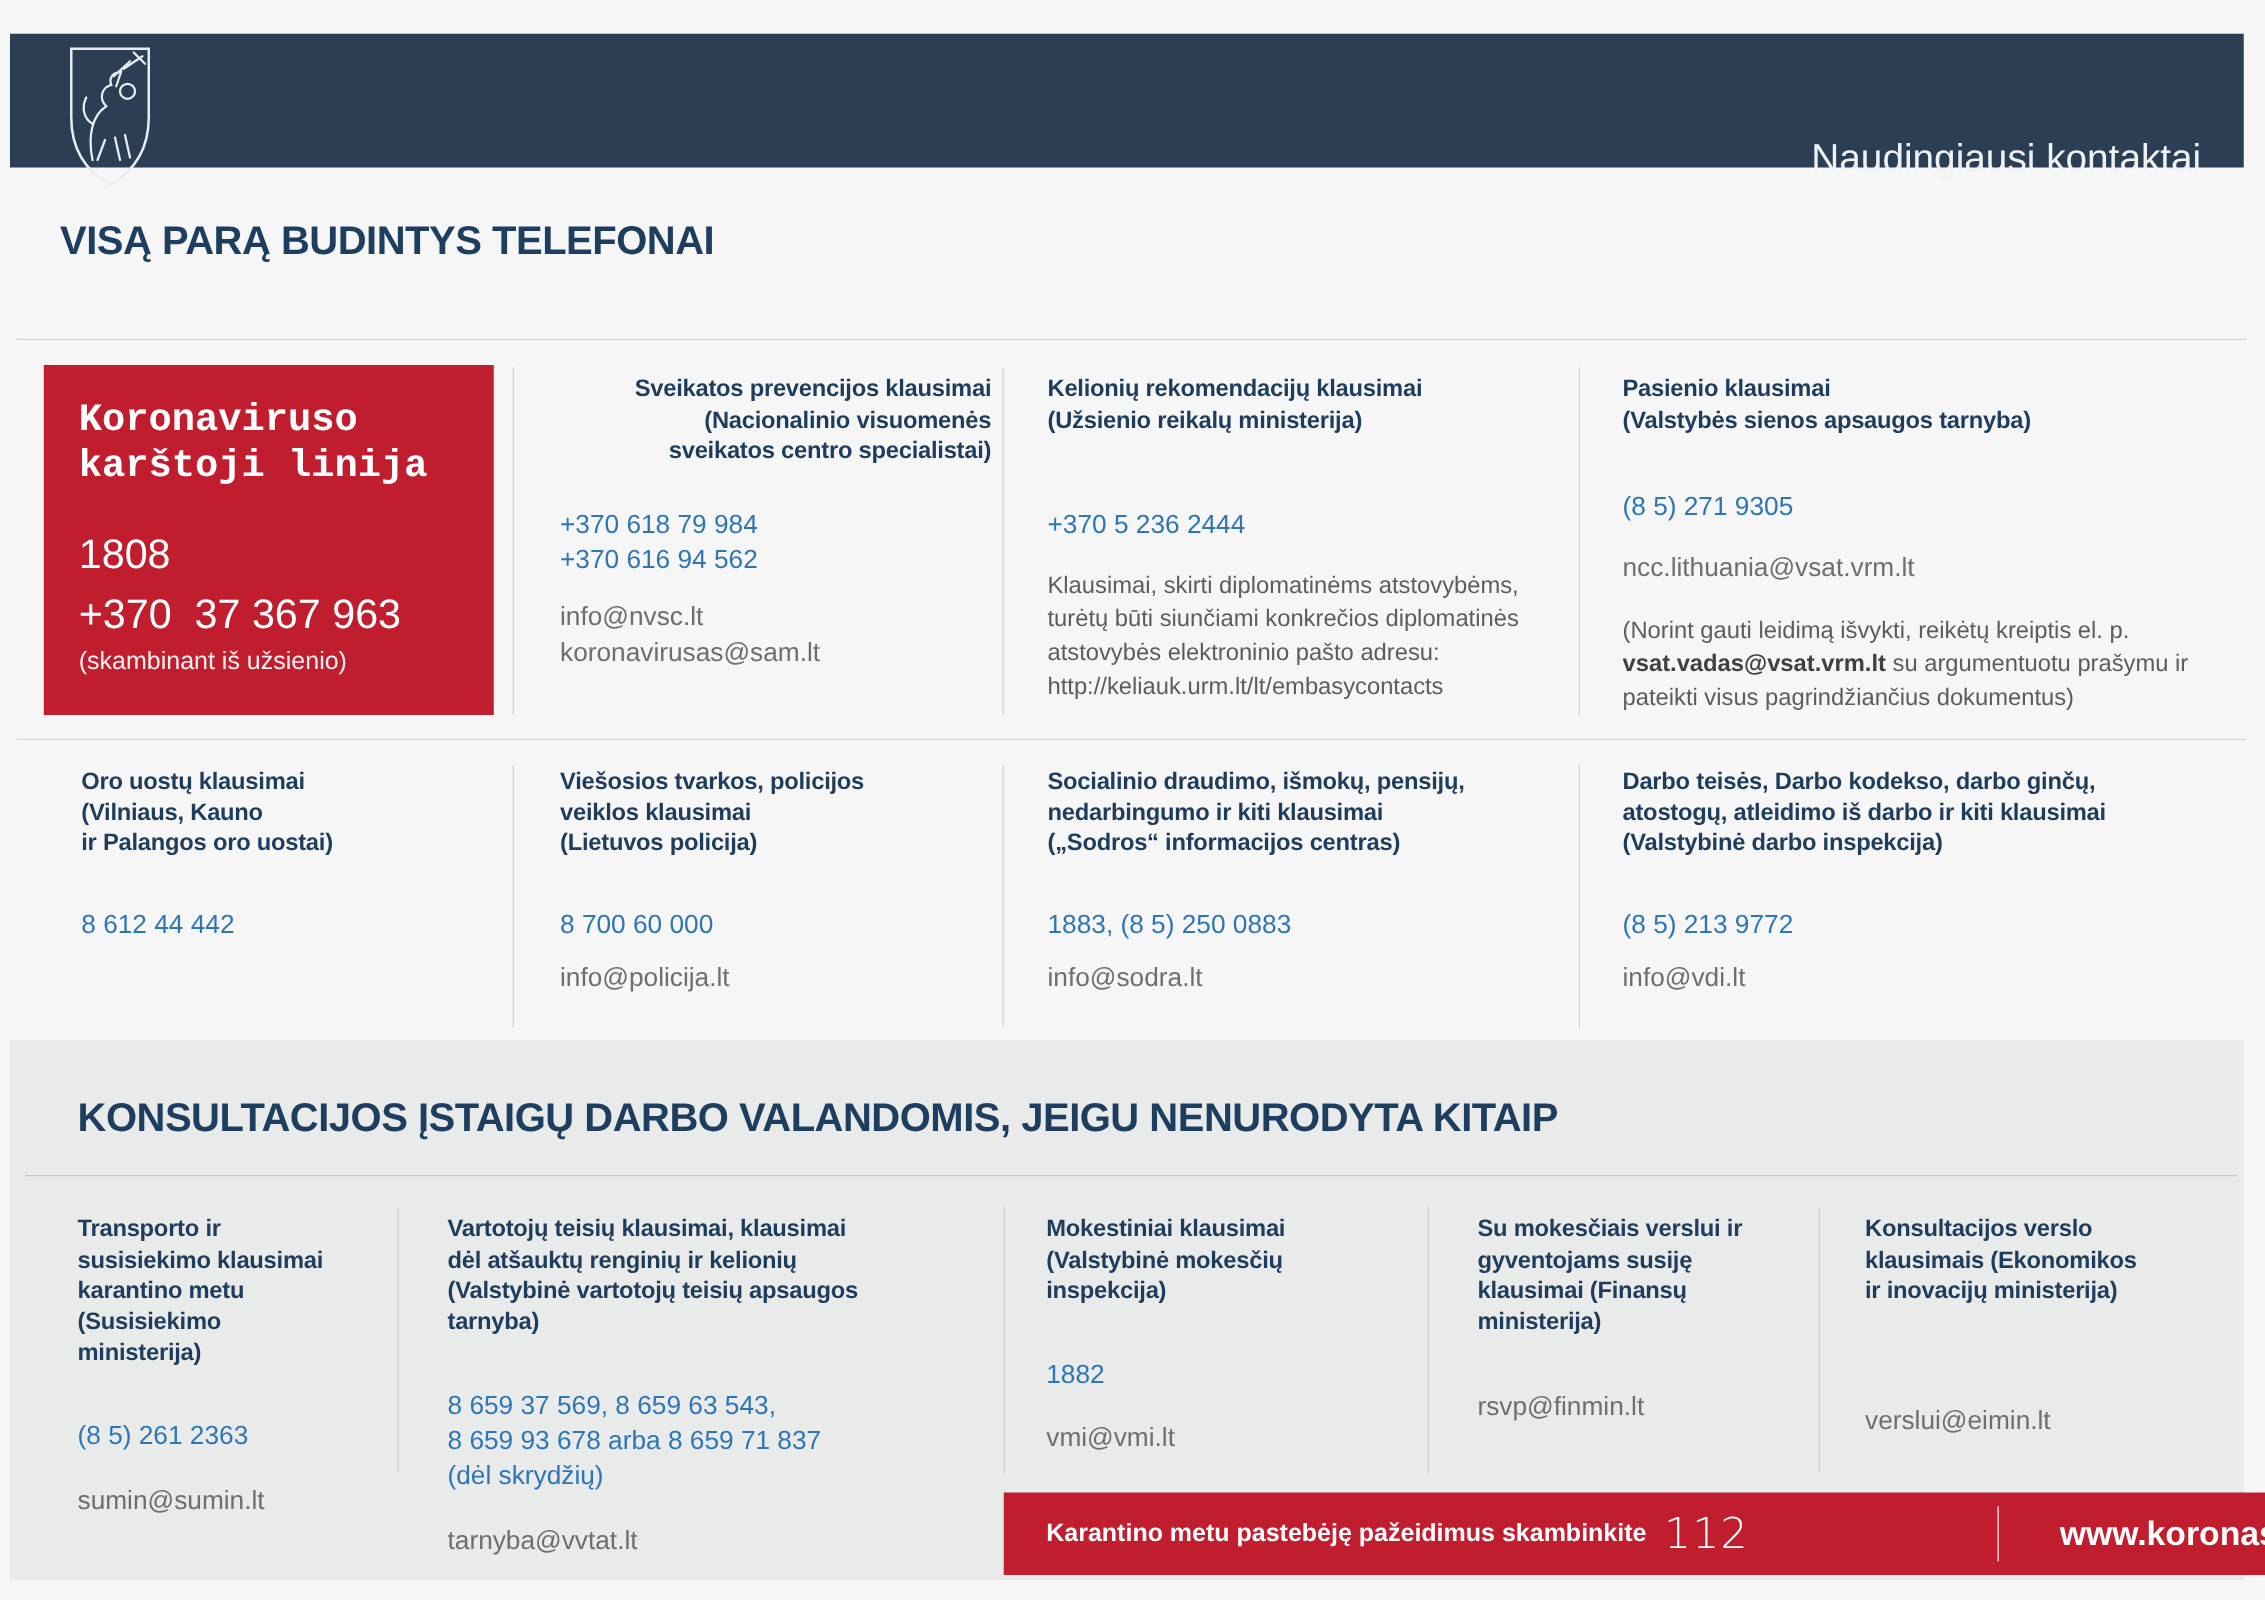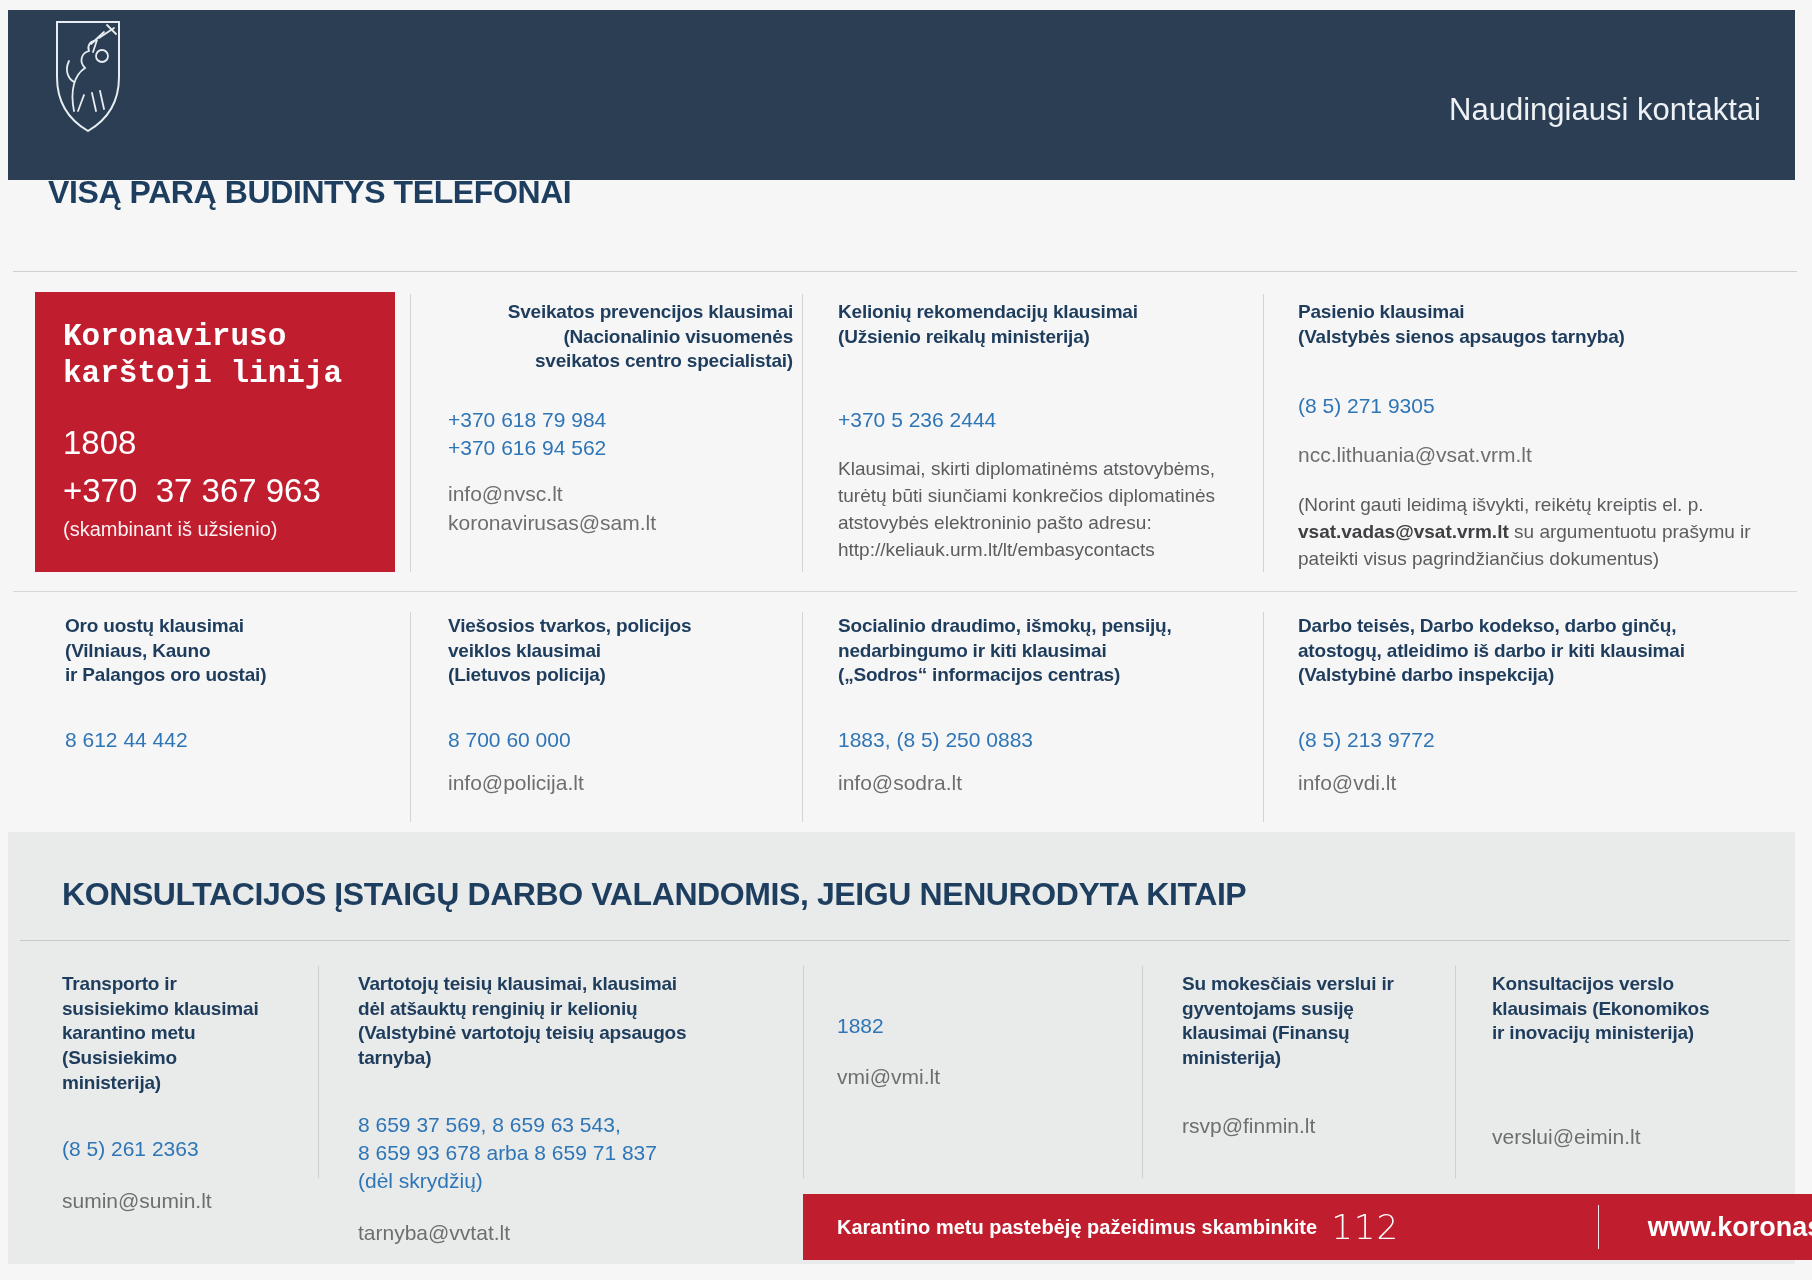--- a/index.html
+++ b/index.html
@@ -1,20 +1,20 @@
 <!DOCTYPE html>
 <html><head>
 <meta charset="utf-8">
 <style>
   html,body{margin:0;padding:0;background:#f6f6f7;}
   #page{position:relative;width:1812px;height:1280px;background:#f6f6f7;overflow:hidden;
         font-family:"Liberation Sans",sans-serif;}
   .pre{white-space:pre-line;}
   
-  .topbar{position:absolute;left:8px;top:10px;width:1787px;height:170px;background:#2b3e53;}
+  .topbar{position:absolute;left:8px;top:27px;width:1787px;height:107px;background:#2b3e53;}
   .logo{position:absolute;left:44px;top:9px;}
   .topbar-title{position:absolute;right:34px;top:82px;font-size:31px;color:#eef2f5;font-weight:400;}
   
   .big-title{position:absolute;margin:0;font-size:32px;font-weight:bold;color:#1d3e5e;letter-spacing:-0.4px;}
   .hr{position:absolute;height:1px;background:#cfd0d2;}
   .vline{position:absolute;width:1px;background:#d2d3d5;}
   
   .hotline-box{position:absolute;left:35px;top:292px;width:360px;height:280px;background:#c01d2f;
                box-sizing:border-box;padding:26px 28px;color:#ffffff;}
   .hotline-box h2{margin:0;font-size:31px;line-height:1.2;font-weight:bold;font-family:Liberation Mono, monospace;}
@@ -179,20 +179,23 @@
 dėl atšauktų renginių ir kelionių
 (Valstybinė vartotojų teisių apsaugos
 tarnyba)</h3>
     <div class="phone pre" style="margin-top:40px;">8 659 37 569, 8 659 63 543,
 8 659 93 678 arba 8 659 71 837
 (dėl skrydžių)</div>
     <div class="email pre" style="margin-top:22px;">tarnyba@vvtat.lt</div>
   </div>
 
   <div class="card" style="left:837px;top:972px;width:295px;">
+    <h3 class="pre">Mokestiniai klausimai
+(Valstybinė mokesčių
+inspekcija)</h3>
     <div class="phone pre" style="margin-top:40px;">1882</div>
     <div class="email pre" style="margin-top:22px;">vmi@vmi.lt</div>
   </div>
 
   <div class="card" style="left:1182px;top:972px;width:265px;">
     <h3 class="pre">Su mokesčiais verslui ir
 gyventojams susiję
 klausimai (Finansų
 ministerija)</h3>
     <div class="email pre" style="margin-top:40px;">rsvp@finmin.lt</div>

